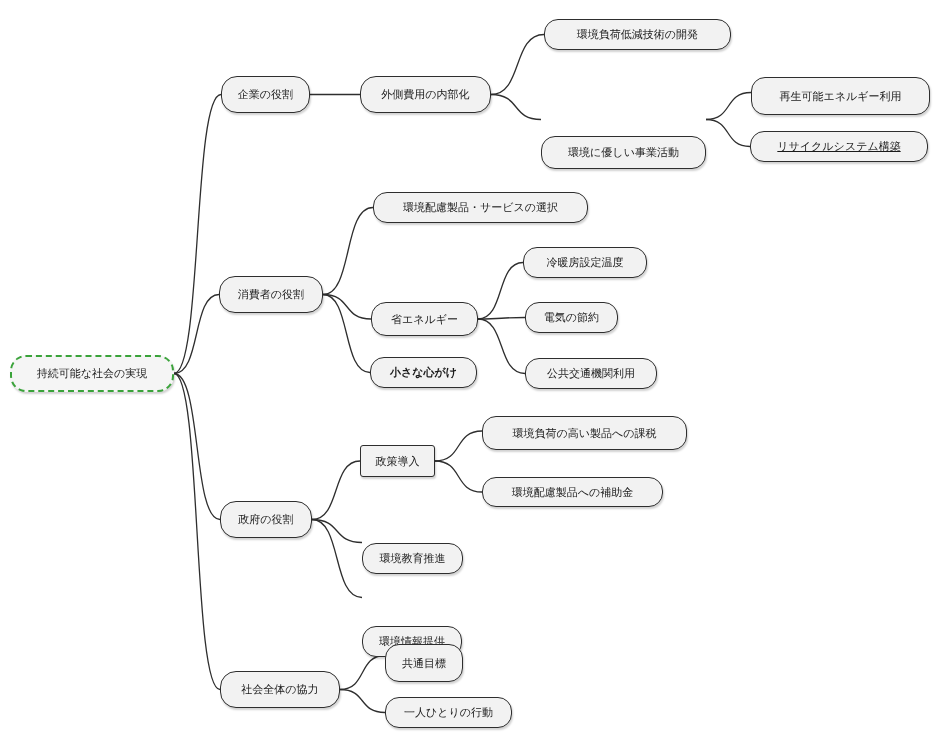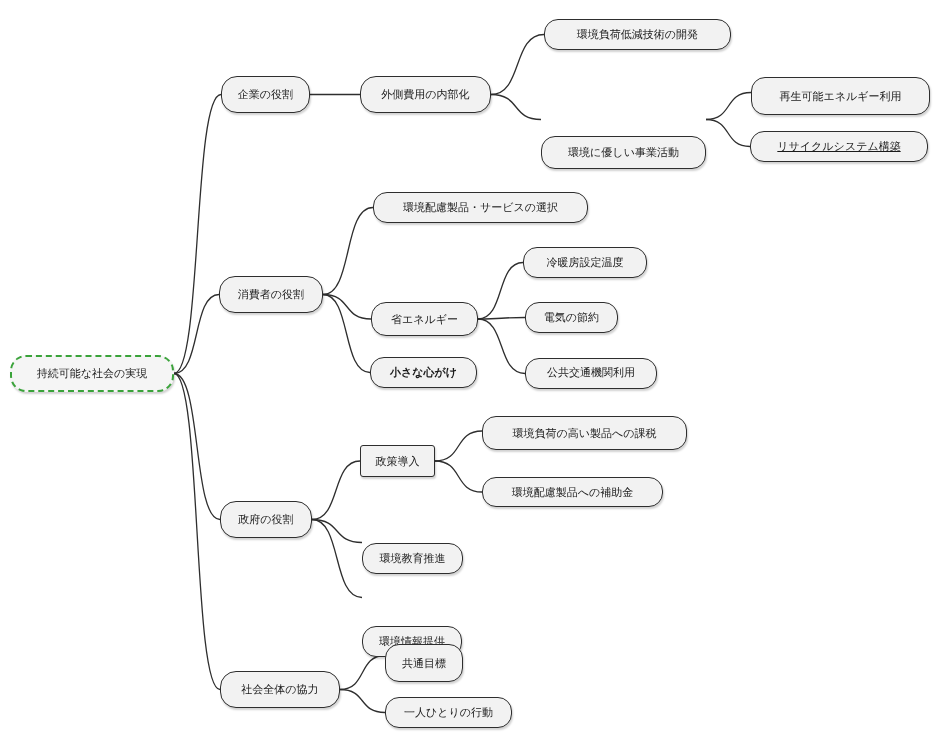--- a/index.html
+++ b/index.html
@@ -74,21 +74,21 @@
       <div class="node" style="left: 360px; top: 76px; width: 131px; height: 37px; border-radius: 16px;">外側費用の内部化</div>
       <div class="node" style="left: 544px; top: 19px; width: 187px; height: 31px; border-radius: 14px;">環境負荷低減技術の開発</div>
       <div class="node" style="left: 541px; top: 104px; width: 165px; height: 33px; border-radius: 14px; margin-top: 32px;">環境に優しい事業活動</div>
       <div class="node" style="left: 751px; top: 77px; width: 179px; height: 38px; border-radius: 14px;">再生可能エネルギー利用</div>
       <div class="node" style="left: 750px; top: 131px; width: 178px; height: 31px; border-radius: 14px; text-decoration: underline;">リサイクルシステム構築</div>
       <div class="node" style="left: 219px; top: 276px; width: 104px; height: 37px; border-radius: 16px;">消費者の役割</div>
       <div class="node" style="left: 373px; top: 192px; width: 215px; height: 31px; border-radius: 14px;">環境配慮製品・サービスの選択</div>
       <div class="node" style="left: 371px; top: 302px; width: 107px; height: 34px; border-radius: 15px;">省エネルギー</div>
       <div class="node" style="left: 523px; top: 247px; width: 124px; height: 31px; border-radius: 14px;">冷暖房設定温度</div>
       <div class="node" style="left: 525px; top: 302px; width: 93px; height: 31px; border-radius: 14px;">電気の節約</div>
-      <div class="node" style="left: 525px; top: 358px; width: 132px; height: 31px; border-radius: 14px; font-family: Liberation Mono, monospace;">公共交通機関利用</div>
+      <div class="node" style="left: 525px; top: 358px; width: 132px; height: 31px; border-radius: 14px;">公共交通機関利用</div>
       <div class="node" style="left: 370px; top: 357px; width: 107px; height: 31px; border-radius: 14px; font-weight: bold;">小さな心がけ</div>
       <div class="node" style="left: 220px; top: 501px; width: 92px; height: 37px; border-radius: 16px;">政府の役割</div>
       <div class="node" style="left: 360px; top: 445px; width: 75px; height: 32px; border-radius: 3px;">政策導入</div>
       <div class="node" style="left: 482px; top: 416px; width: 205px; height: 34px; border-radius: 14px;">環境負荷の高い製品への課税</div>
       <div class="node" style="left: 482px; top: 477px; width: 181px; height: 30px; border-radius: 14px;">環境配慮製品への補助金</div>
       <div class="node" style="left: 362px; top: 527px; width: 101px; height: 31px; border-radius: 14px; margin-top: 16px;">環境教育推進</div>
       <div class="node" style="left: 362px; top: 582px; width: 100px; height: 31px; border-radius: 14px; margin-top: 44px;">環境情報提供</div>
       <div class="node" style="left: 220px; top: 671px; width: 120px; height: 37px; border-radius: 16px;">社会全体の協力</div>
       <div class="node" style="left: 385px; top: 644px; width: 78px; height: 38px; border-radius: 14px;">共通目標</div>
       <div class="node" style="left: 385px; top: 697px; width: 127px; height: 31px; border-radius: 14px;">一人ひとりの行動</div>

